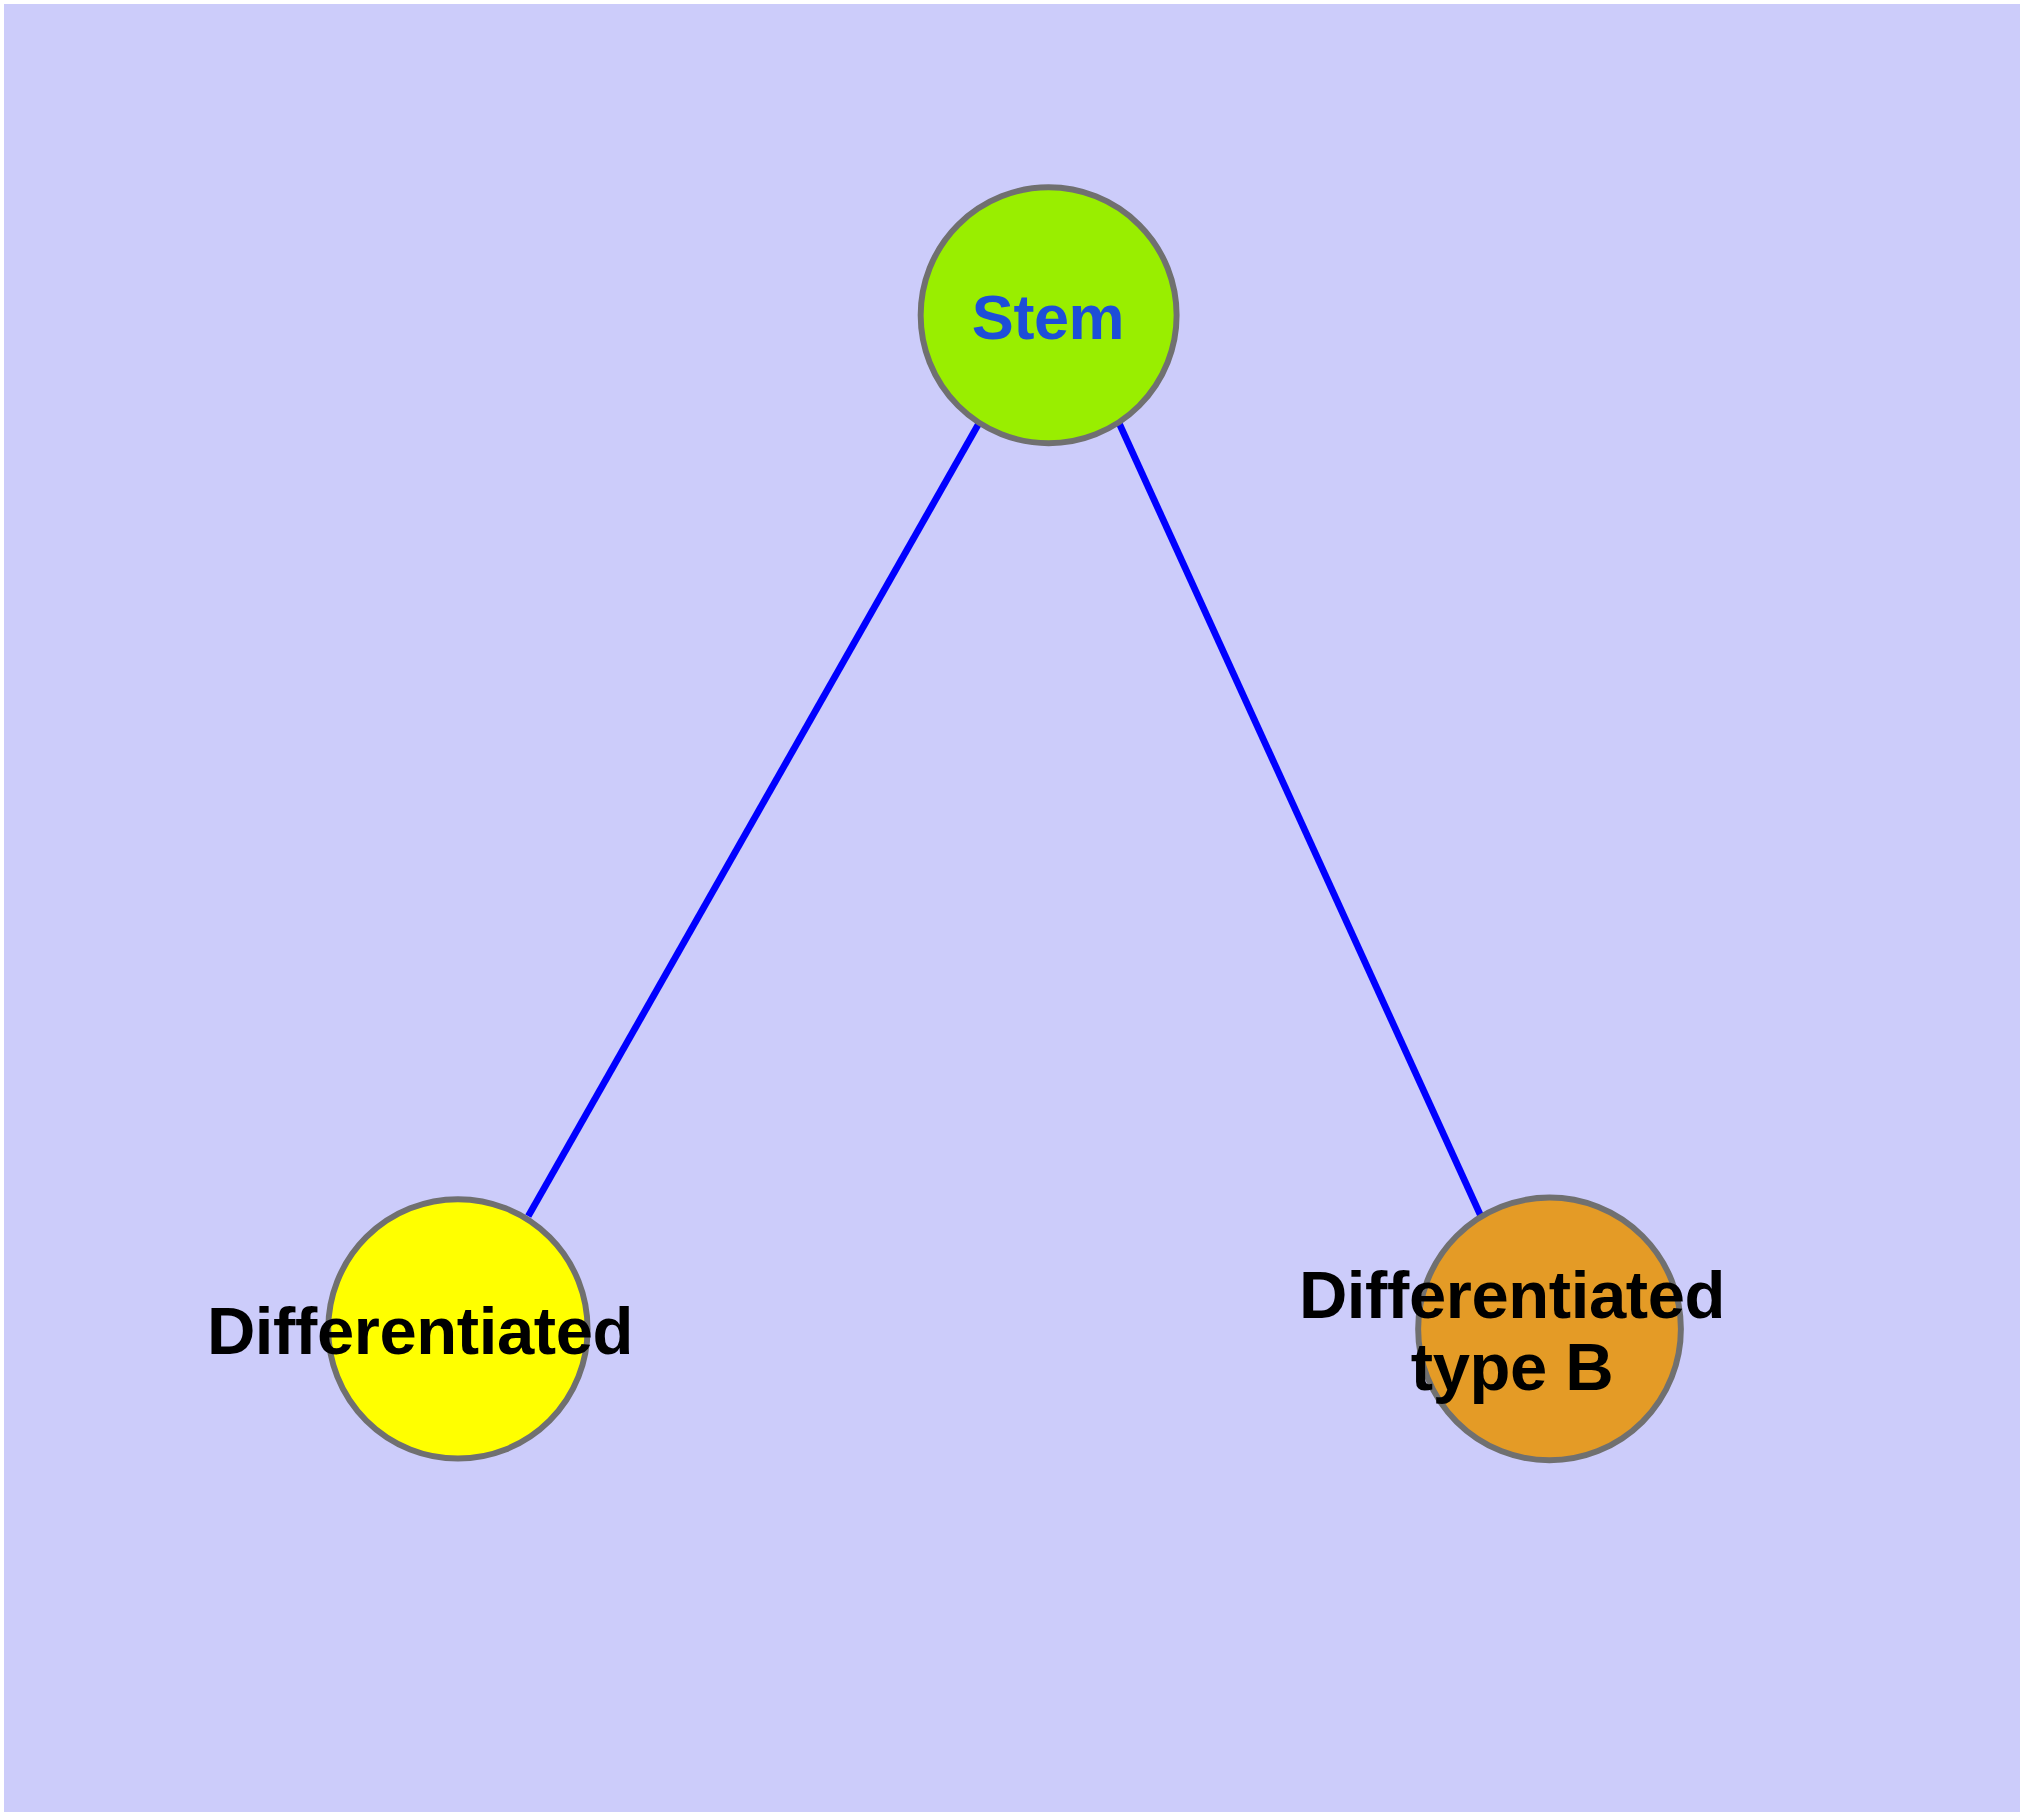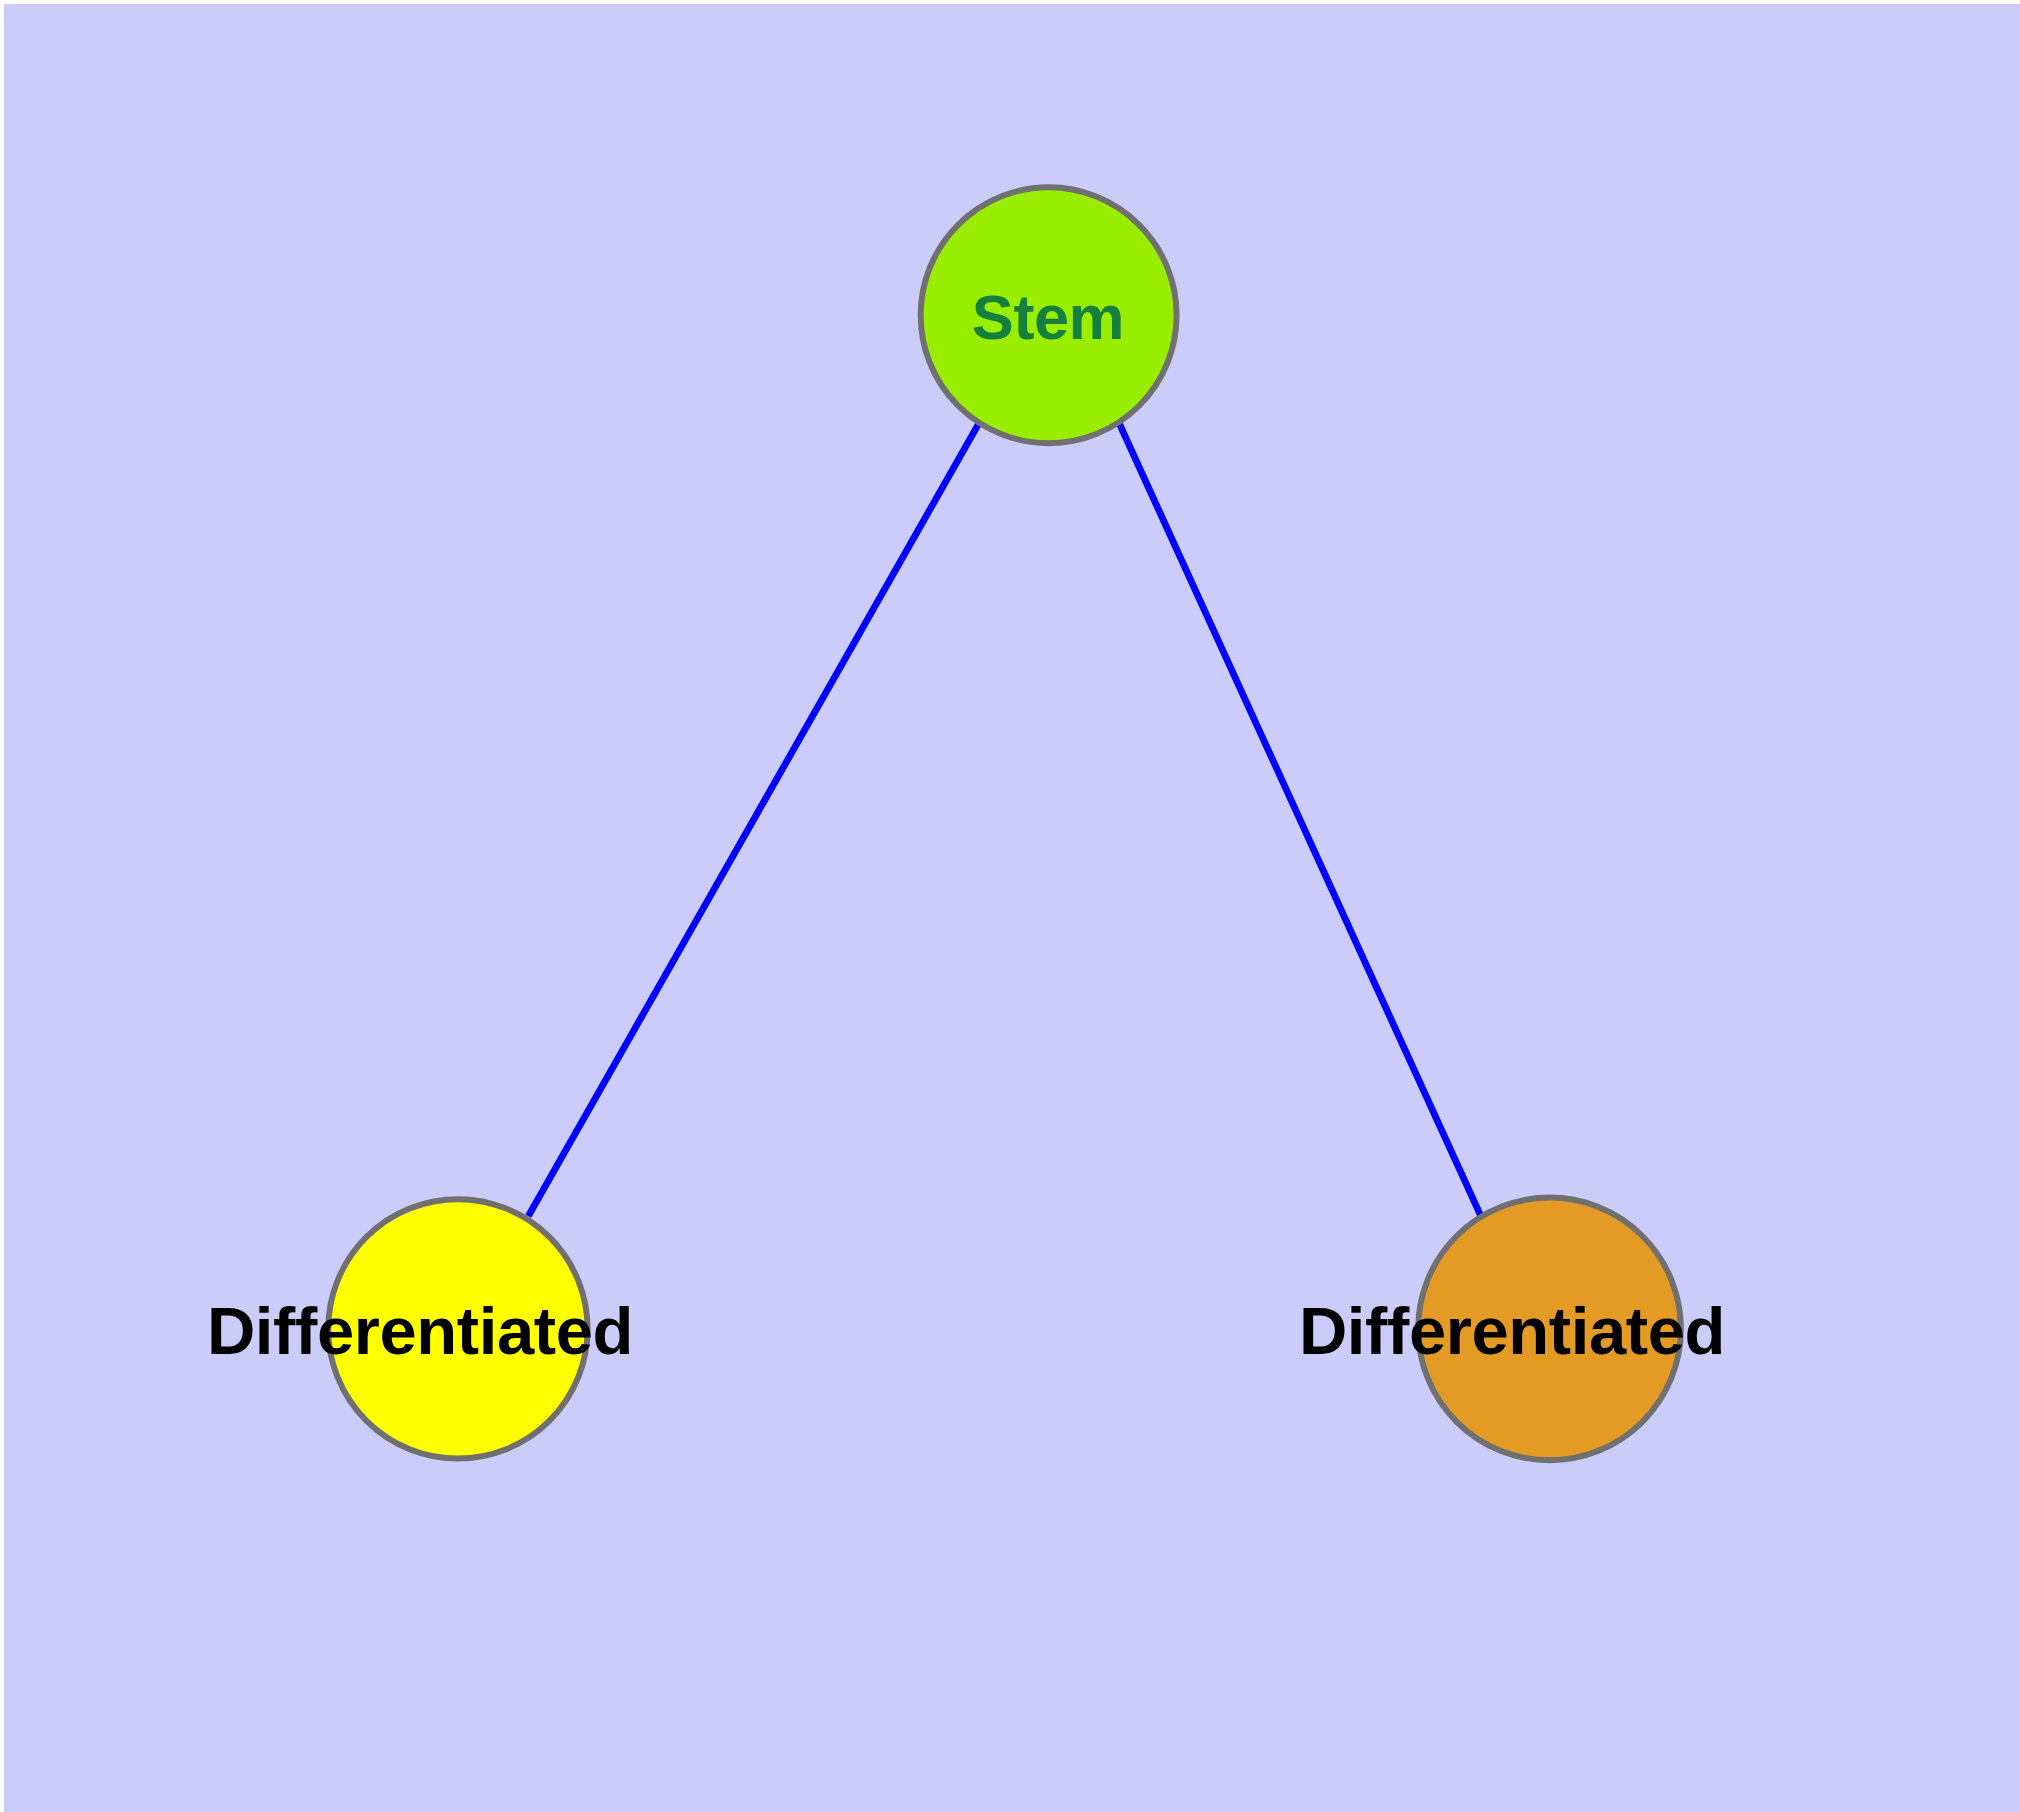--- a/index.html
+++ b/index.html
@@ -82,20 +82,20 @@
       <line class="edge-line" x1="1155" y1="499" x2="623" y2="1435" stroke="#0000ff"></line>
       <line class="edge-line" x1="1320" y1="499" x2="1747" y2="1435" stroke="#0000ff"></line>
     </g>
     <g>
       <circle class="node-circle" cx="540" cy="1568" r="153" fill="#ffff00" stroke="#707070"></circle>
       <circle class="node-circle" cx="1828" cy="1568" r="155" fill="#e49b26" stroke="#707070"></circle>
       <circle class="node-circle" cx="1237" cy="372" r="151" fill="#99ee00" stroke="#707070"></circle>
     </g>
   </svg>
 
-  <div class="node-label" id="label-stem" style="left: 1048px; top: 317px; color: #15803d;"><span>Stem</span></div>
+  <div class="node-label" id="label-stem" style="left: 1048px; top: 317px; color: #1d4ed8;"><span>Stem</span></div>
 
   <div class="node-label" id="label-diff-a" style="left: 420px; top: 1331px; color: rgb(0, 0, 0);"><span>Differentiated</span><br></div>
 
-  <div class="node-label" id="label-diff-b" style="left: 1512px; top: 1331px; color: rgb(0, 0, 0);"><span>Differentiated</span><br></div>
+  <div class="node-label" id="label-diff-b" style="left: 1512px; top: 1331px; color: rgb(0, 0, 0);"><span>Differentiated</span><br><span>type B</span></div>
 
 </div>
 
 
 </body></html>

